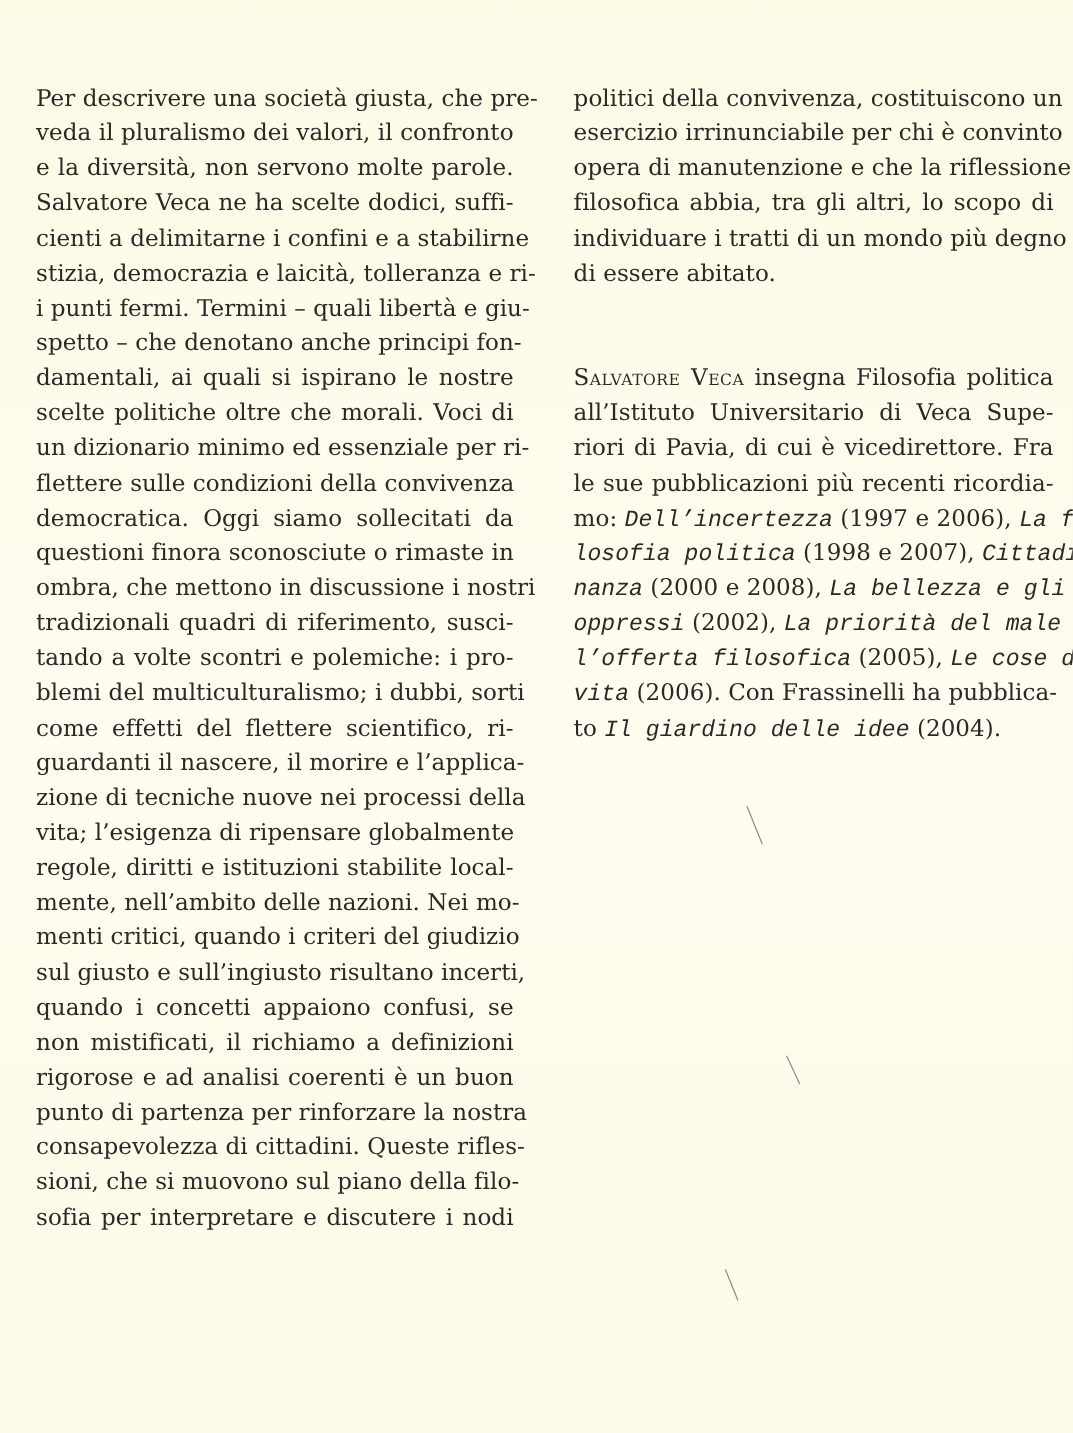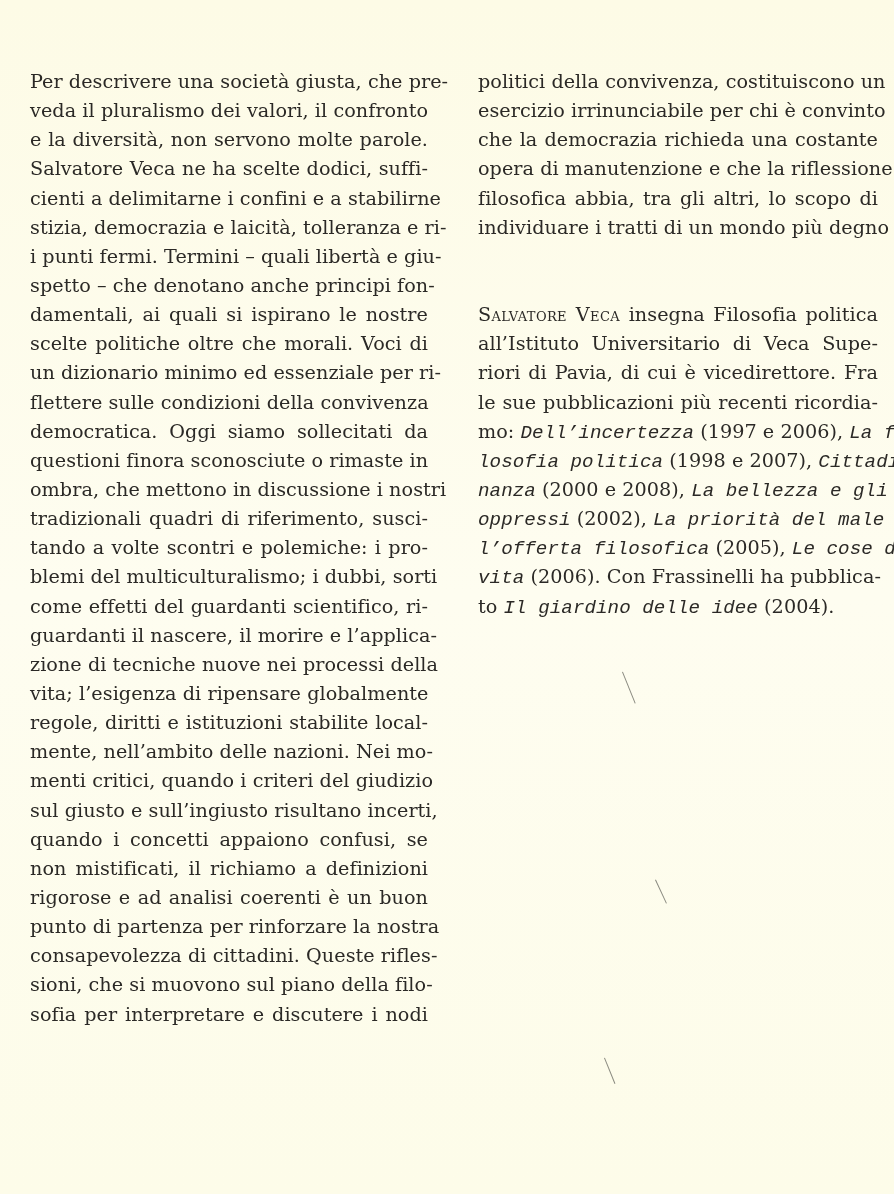--- a/index.html
+++ b/index.html
@@ -66,45 +66,45 @@
     <span class="line">damentali, ai quali si ispirano le nostre</span>
     <span class="line">scelte politiche oltre che morali. Voci di</span>
     <span class="line">un dizionario minimo ed essenziale per ri-</span>
     <span class="line">flettere sulle condizioni della convivenza</span>
     <span class="line">democratica. Oggi siamo sollecitati da</span>
     <span class="line">questioni finora sconosciute o rimaste in</span>
     <span class="line">ombra, che mettono in discussione i nostri</span>
     <span class="line">tradizionali quadri di riferimento, susci-</span>
     <span class="line">tando a volte scontri e polemiche: i pro-</span>
     <span class="line">blemi del multiculturalismo; i dubbi, sorti</span>
-    <span class="line">come effetti del guardanti scientifico, ri-</span>
+    <span class="line">come effetti del flettere scientifico, ri-</span>
     <span class="line">guardanti il nascere, il morire e l’applica-</span>
     <span class="line">zione di tecniche nuove nei processi della</span>
     <span class="line">vita; l’esigenza di ripensare globalmente</span>
     <span class="line">regole, diritti e istituzioni stabilite local-</span>
     <span class="line">mente, nell’ambito delle nazioni. Nei mo-</span>
     <span class="line">menti critici, quando i criteri del giudizio</span>
     <span class="line">sul giusto e sull’ingiusto risultano incerti,</span>
     <span class="line">quando i concetti appaiono confusi, se</span>
     <span class="line">non mistificati, il richiamo a definizioni</span>
     <span class="line">rigorose e ad analisi coerenti è un buon</span>
     <span class="line">punto di partenza per rinforzare la nostra</span>
     <span class="line">consapevolezza di cittadini. Queste rifles-</span>
     <span class="line">sioni, che si muovono sul piano della filo-</span>
     <span class="line">sofia per interpretare e discutere i nodi</span>
   </div>
 
   <div class="column col-right">
     <div>
       <span class="line">politici della convivenza, costituiscono un</span>
       <span class="line">esercizio irrinunciabile per chi è convinto</span>
-      <span class="line">che la democrazia richieda una costante</span>
       <span class="line">opera di manutenzione e che la riflessione</span>
       <span class="line">filosofica abbia, tra gli altri, lo scopo di</span>
       <span class="line">individuare i tratti di un mondo più degno</span>
+      <span class="line last">di essere abitato.</span>
     </div>
     <div class="gap"></div>
     <div class="gap"></div>
     <div id="bio">
         <span class="line"><span class="smallcaps">Salvatore Veca</span><span> insegna Filosofia politica</span></span>
         <span class="line"><span>all’Istituto Universitario di Veca Supe-</span></span>
         <span class="line"><span>riori di Pavia, di cui è vicedirettore. Fra</span></span>
         <span class="line"><span>le sue pubblicazioni più recenti ricordia-</span></span>
         <span class="line"><span>mo: </span><em>Dell’incertezza</em><span> (1997 e 2006), </span><em>La fi-</em></span>
         <span class="line"><em>losofia politica</em><span> (1998 e 2007), </span><em>Cittadi-</em></span>

